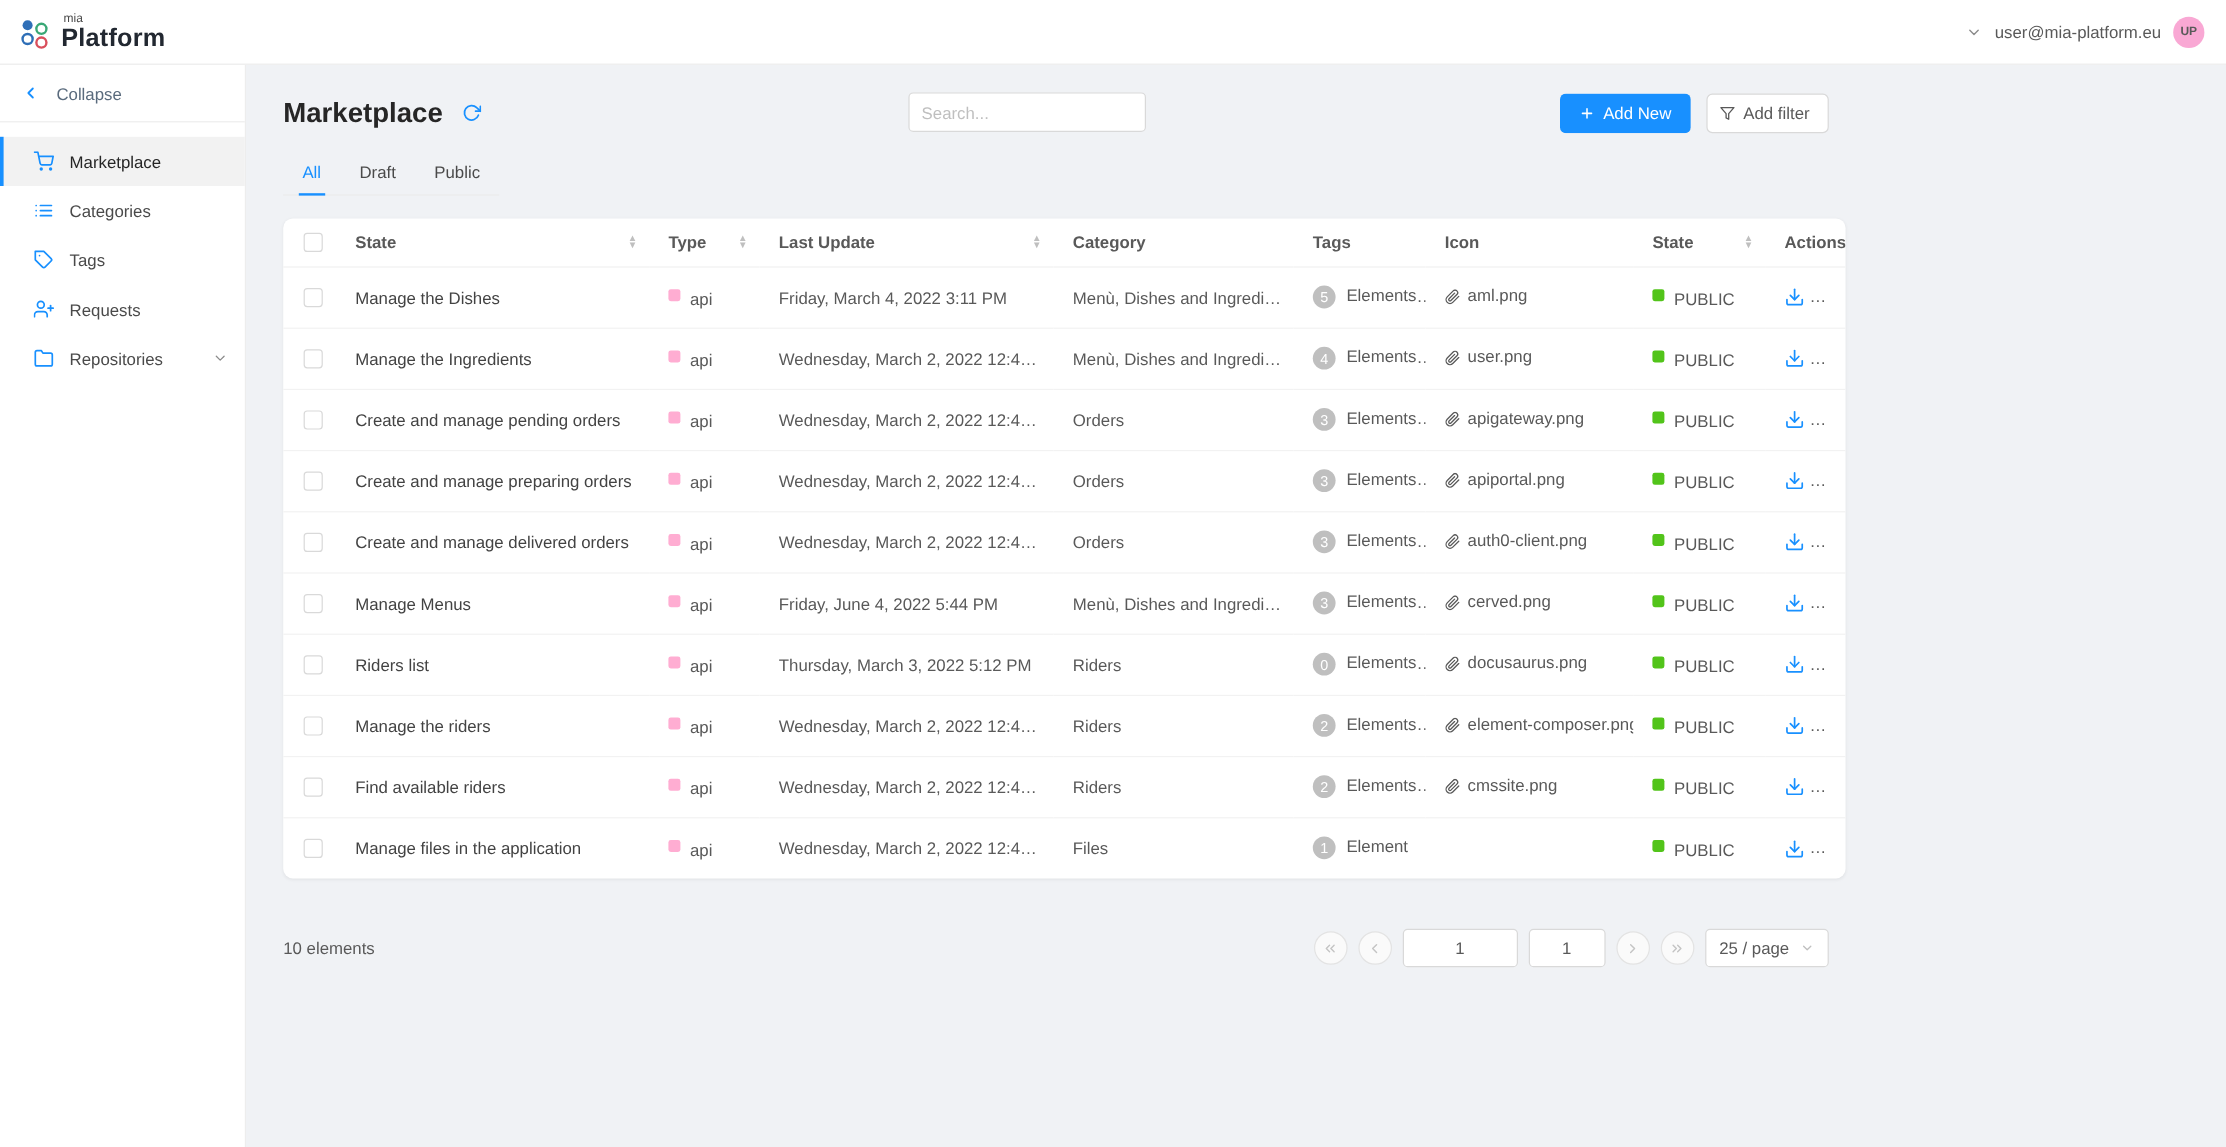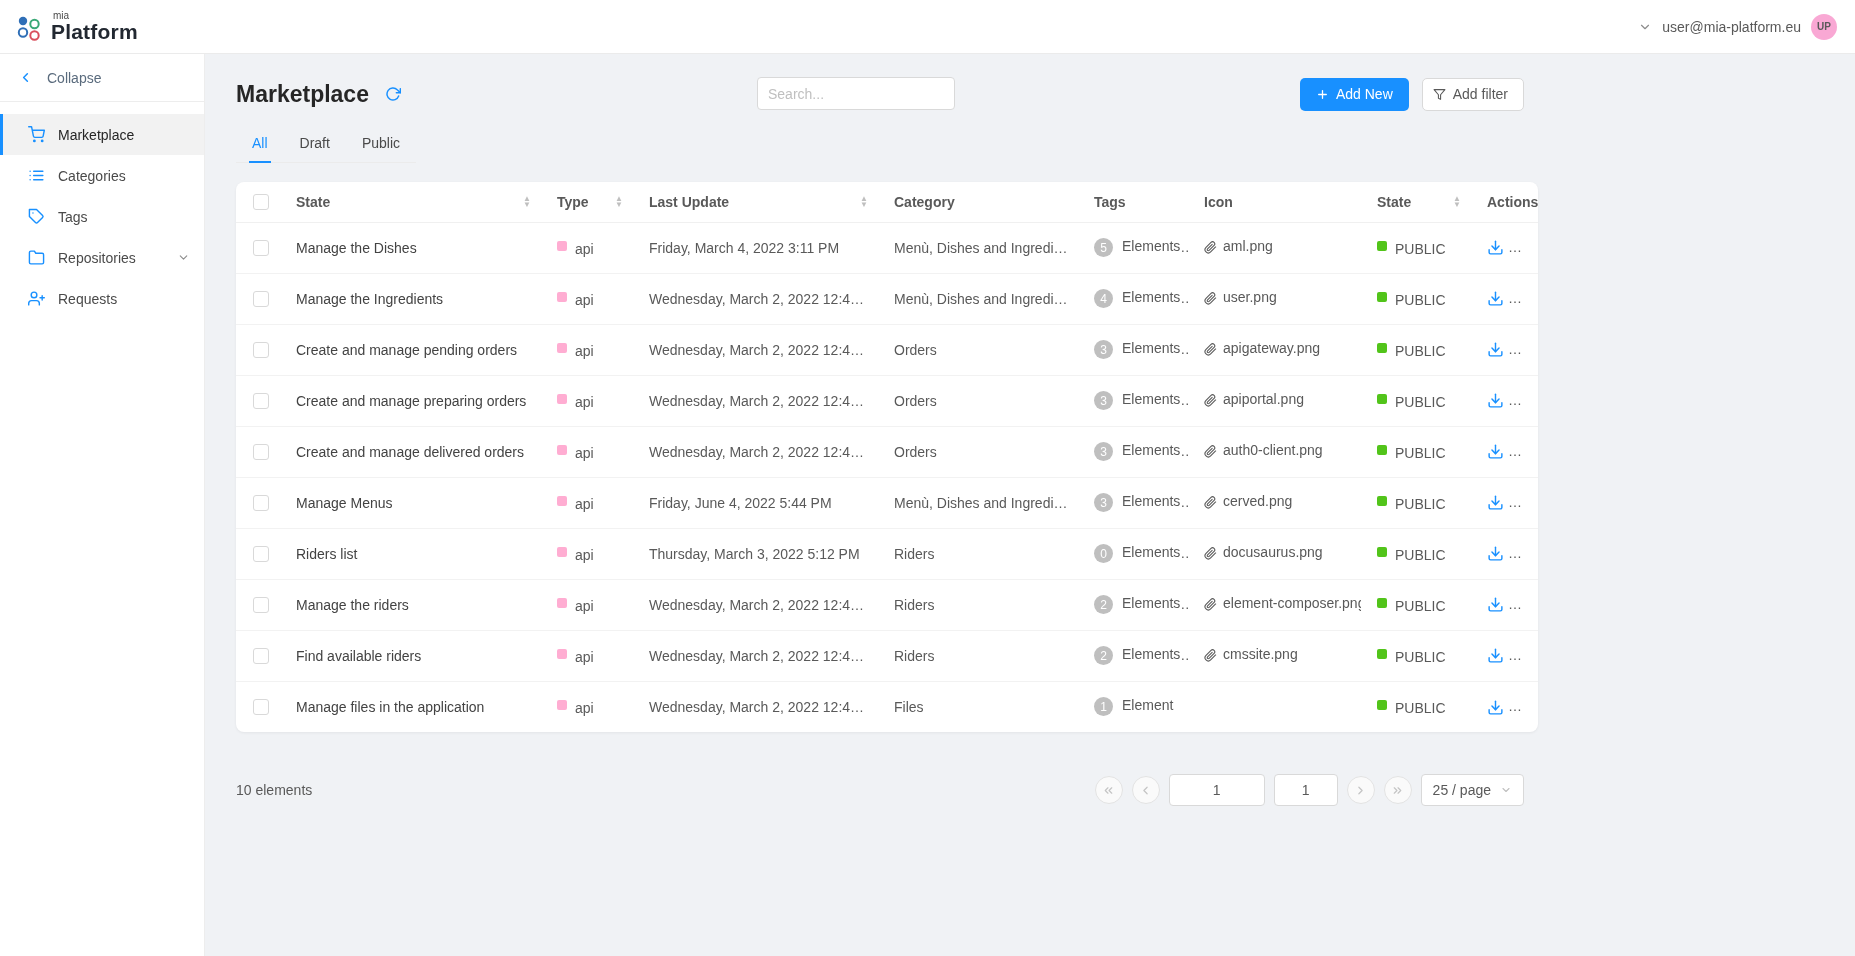--- a/index.html
+++ b/index.html
@@ -207,35 +207,35 @@
       </div>
       <div class="menu-item">
         <svg width="17" height="17" viewBox="0 0 24 24" fill="none" stroke="currentColor" stroke-width="2" stroke-linecap="round" stroke-linejoin="round">
             <path d="M20.59 13.41l-7.17 7.17a2 2 0 0 1-2.83 0L2 12V2h10l8.59 8.59a2 2 0 0 1 0 2.82z"></path>
             <line x1="7" y1="7" x2="7.01" y2="7"></line>
           </svg>
         <span>Tags</span>
       </div>
       <div class="menu-item">
         <svg width="17" height="17" viewBox="0 0 24 24" fill="none" stroke="currentColor" stroke-width="2" stroke-linecap="round" stroke-linejoin="round">
+            <path d="M16 21v-2a4 4 0 0 0-4-4H5a4 4 0 0 0-4 4v2"></path>
+            <circle cx="8.5" cy="7" r="4"></circle>
+            <line x1="20" y1="8" x2="20" y2="14"></line>
+            <line x1="23" y1="11" x2="17" y2="11"></line>
+          </svg>
+        <span>Requests</span>
+      </div>
+      <div class="menu-item">
+        <svg width="17" height="17" viewBox="0 0 24 24" fill="none" stroke="currentColor" stroke-width="2" stroke-linecap="round" stroke-linejoin="round">
             <path d="M22 19a2 2 0 0 1-2 2H4a2 2 0 0 1-2-2V5a2 2 0 0 1 2-2h5l2 3h9a2 2 0 0 1 2 2z"></path>
           </svg>
         <span>Repositories</span>
         <svg class="chev" width="13" height="13" viewBox="0 0 24 24" fill="none" stroke="currentColor" stroke-width="2" stroke-linecap="round" stroke-linejoin="round">
             <polyline points="6 9 12 15 18 9"></polyline>
           </svg>
-      </div>
-      <div class="menu-item">
-        <svg width="17" height="17" viewBox="0 0 24 24" fill="none" stroke="currentColor" stroke-width="2" stroke-linecap="round" stroke-linejoin="round">
-            <path d="M16 21v-2a4 4 0 0 0-4-4H5a4 4 0 0 0-4 4v2"></path>
-            <circle cx="8.5" cy="7" r="4"></circle>
-            <line x1="20" y1="8" x2="20" y2="14"></line>
-            <line x1="23" y1="11" x2="17" y2="11"></line>
-          </svg>
-        <span>Requests</span>
       </div>
     </div>
   </div>
 
   <div class="content">
     <div class="content-inner">
       <div class="title-row">
         <span class="page-title">Marketplace</span>
         <span class="reload-btn">
           <svg width="16" height="16" viewBox="0 0 24 24" fill="none" stroke="currentColor" stroke-width="2.2" stroke-linecap="round" stroke-linejoin="round">

